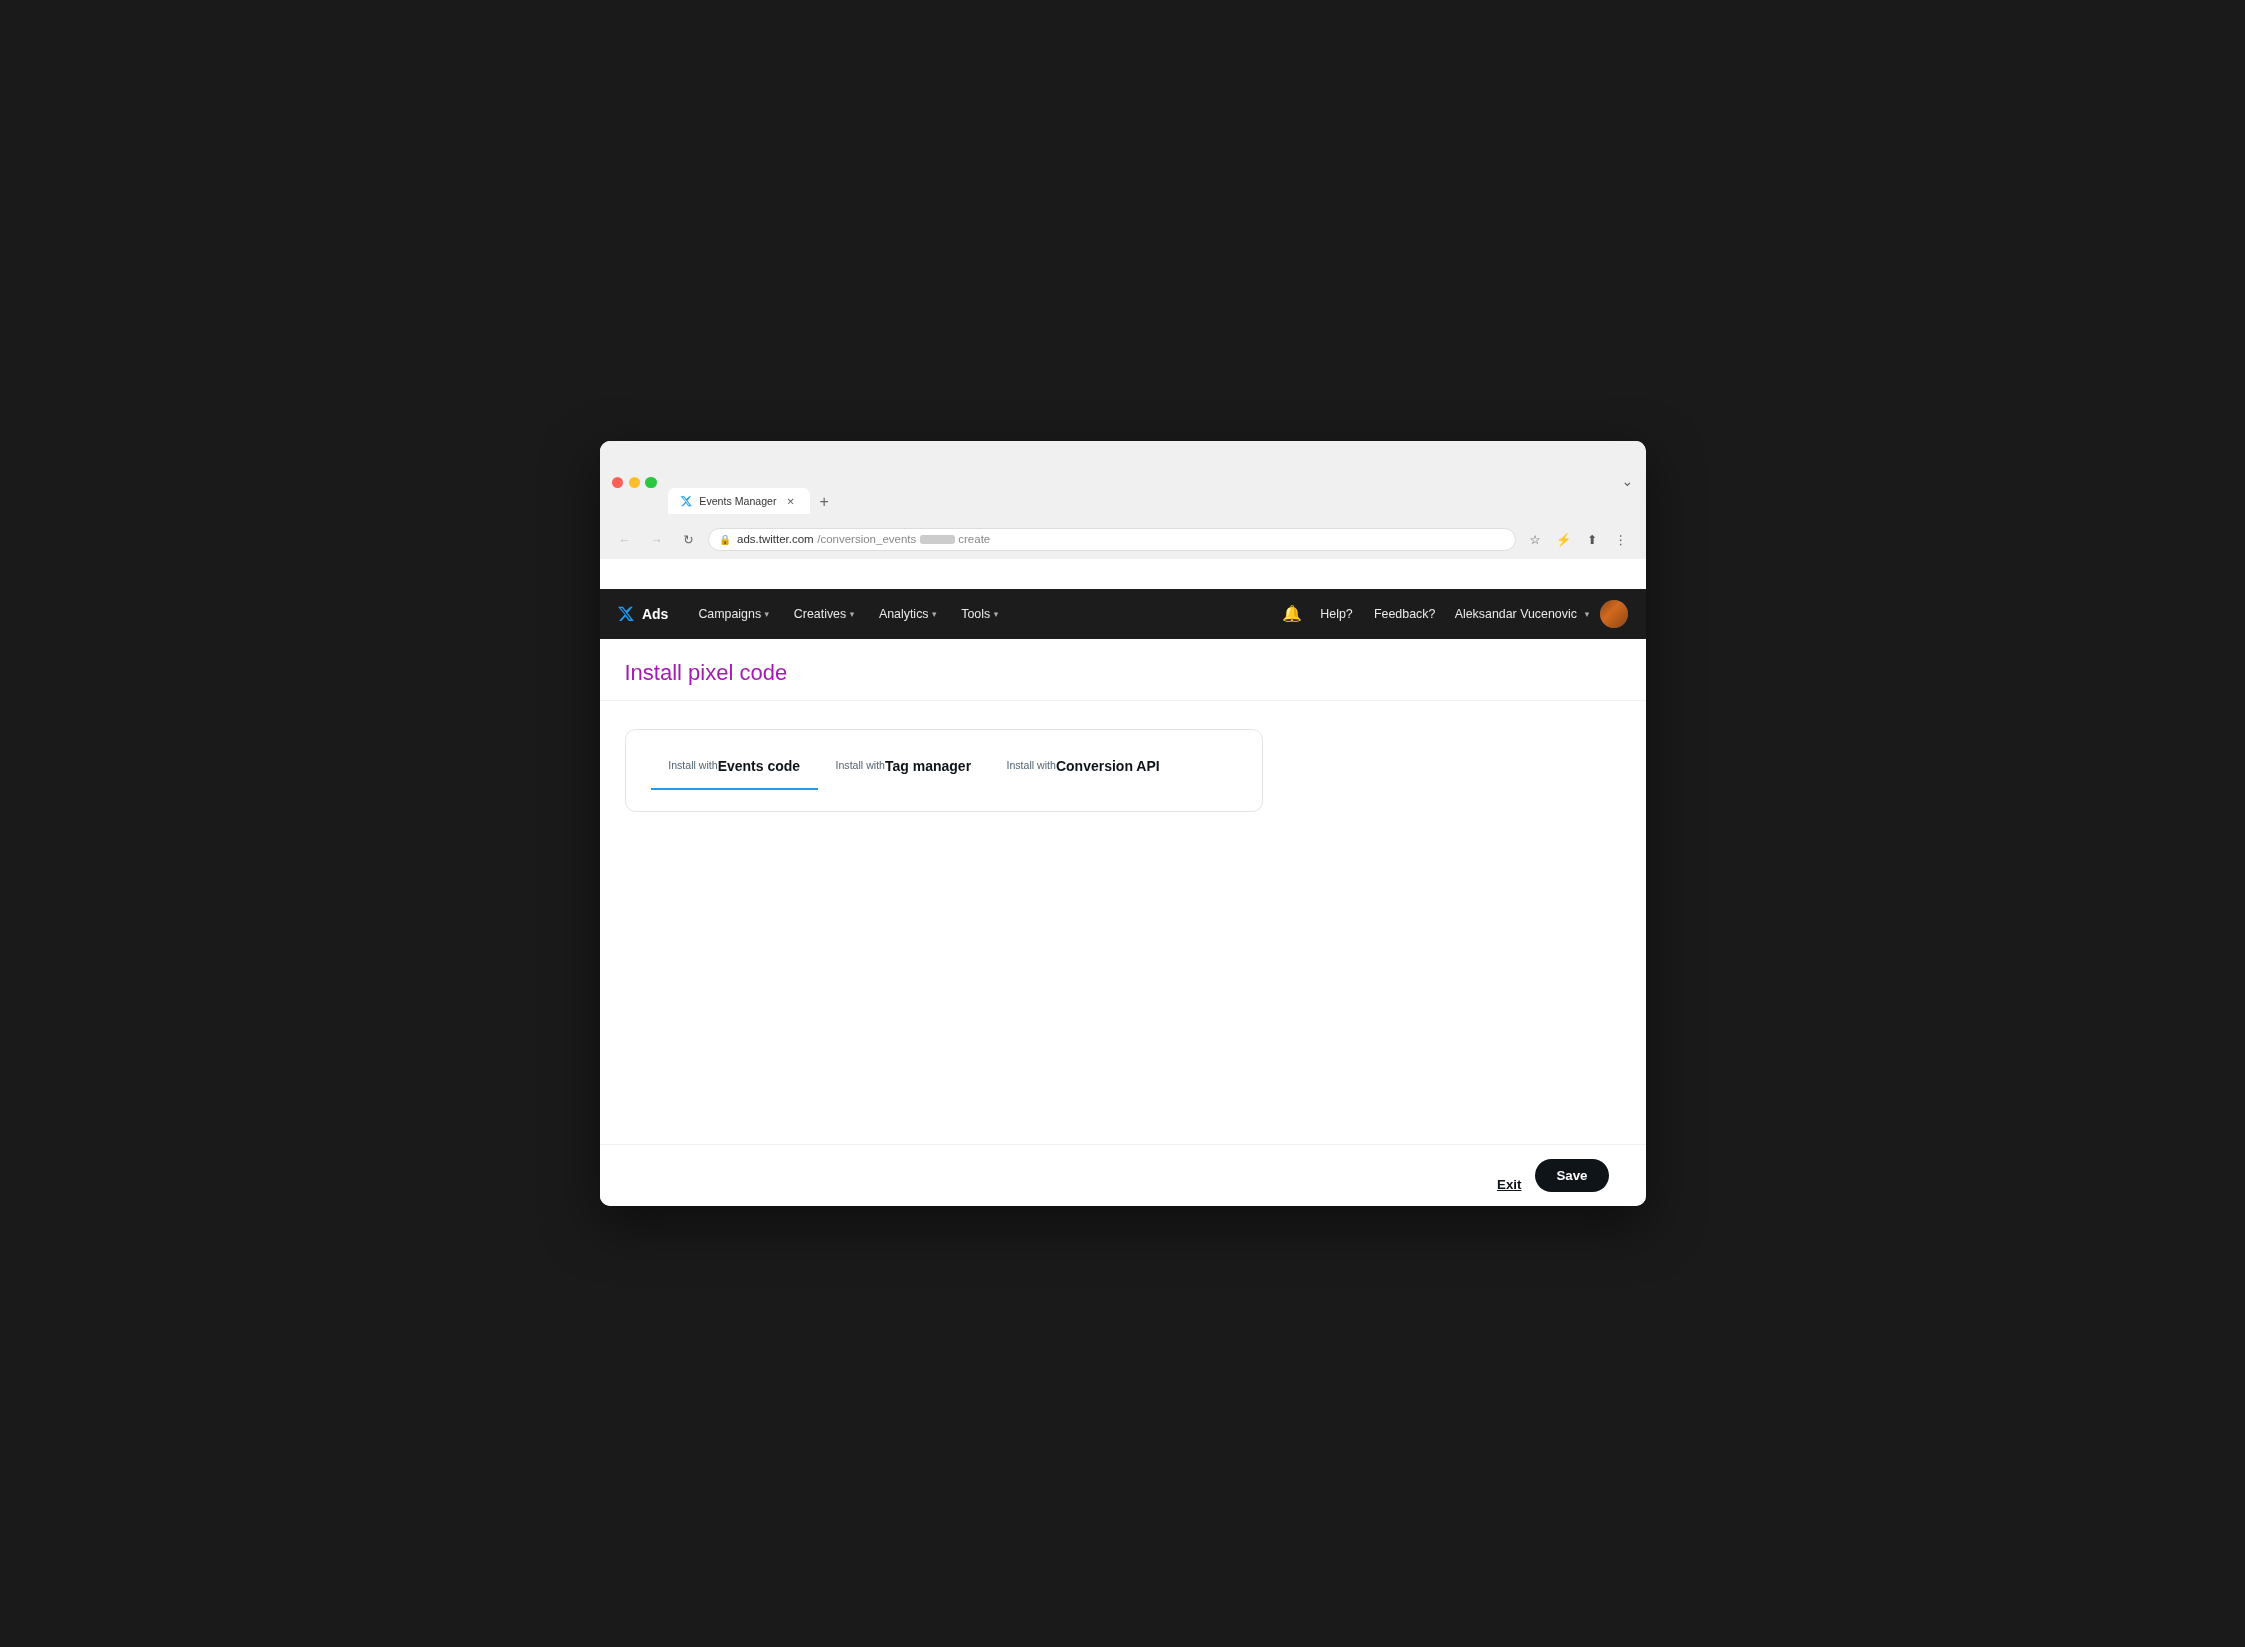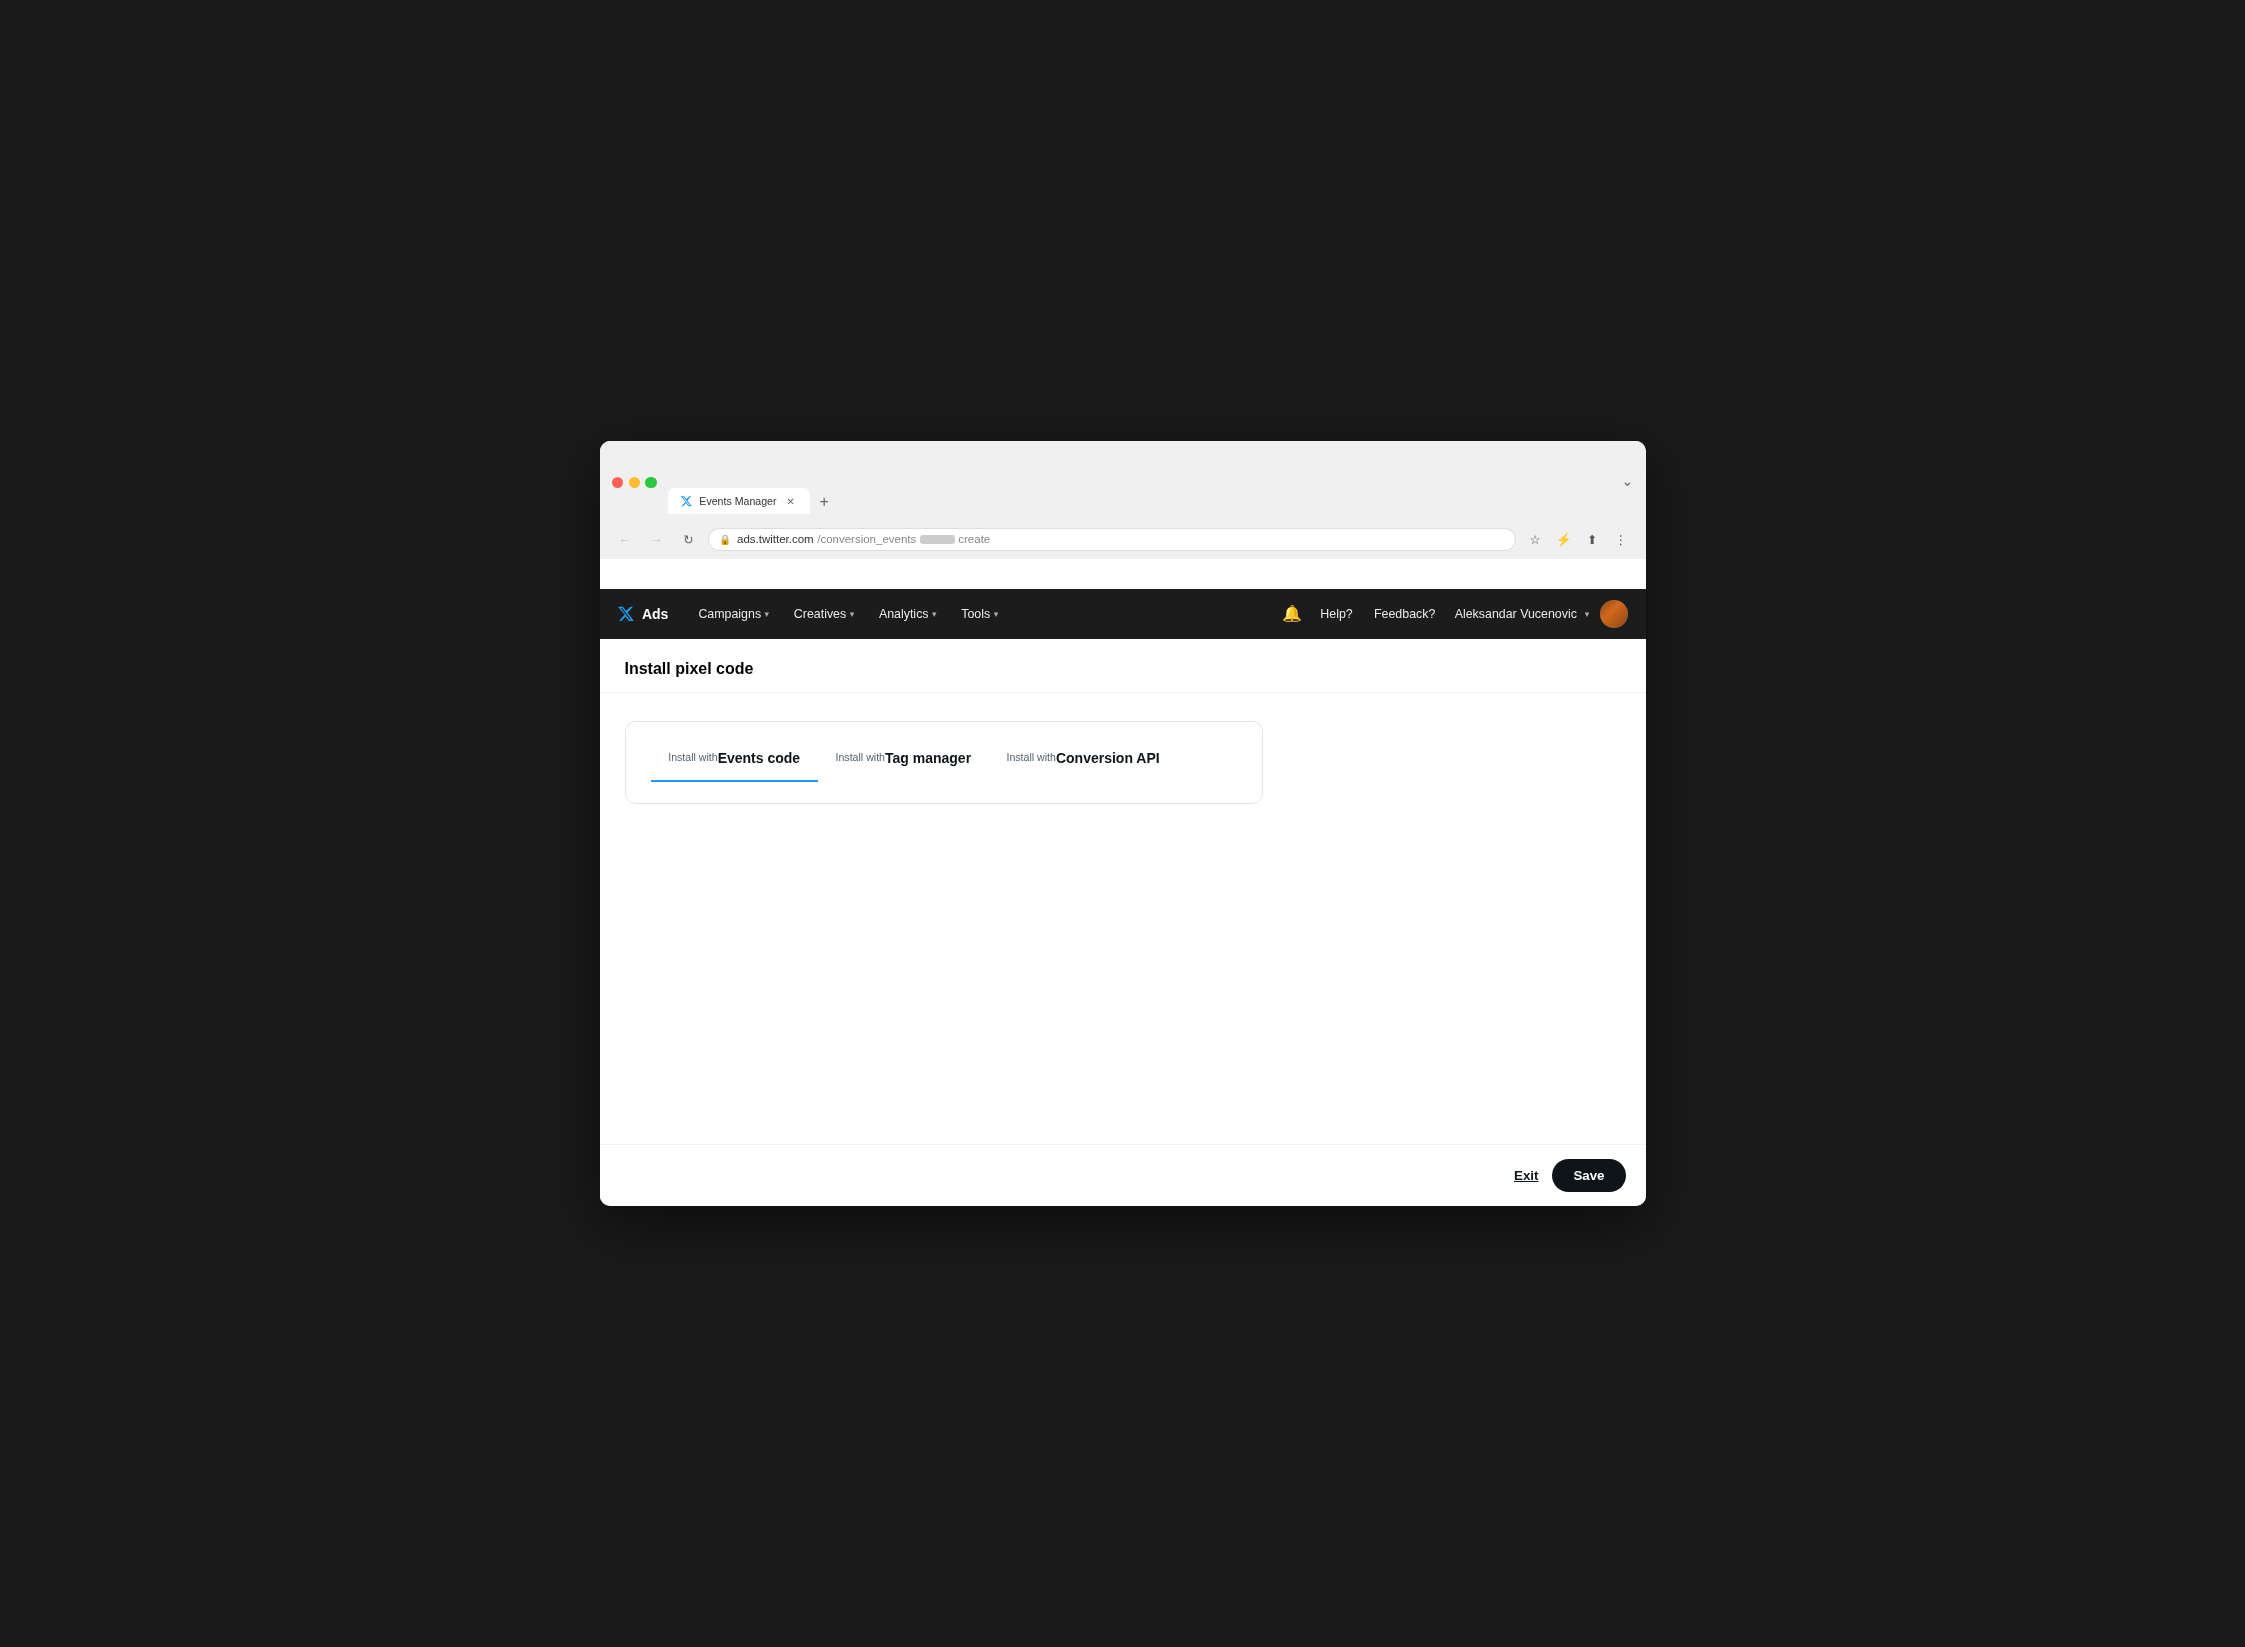--- a/index.html
+++ b/index.html
@@ -295,23 +295,23 @@
       display: flex;
       flex-direction: column;
     }
 
     .page-header {
       padding: 21px 25px 14px;
       border-bottom: 0.9px solid #eff3f4;
     }
 
     .page-title {
-      font-size: 16px;
-      font-weight: 700;
-      color: #000000;
+      font-size: 22px;
+      font-weight: 400;
+      color: #a21caf;
     }
 
     .page-body {
       flex: 1;
       padding: 28px 25px;
       display: flex;
       flex-direction: column;
     }
 
     .install-tabs-card {
@@ -350,24 +350,24 @@
 
     .install-tab-title {
       font-size: 14px;
       font-weight: 700;
       color: #0f1419;
     }
 
     
     .page-footer {
       display: flex;
-      align-items: center;
+      align-items: flex-end;
       justify-content: flex-end;
       gap: 14px;
-      padding: 14px 20px;
+      padding: 14px 37px;
       border-top: 0.9px solid #eff3f4;
     }
 
     .exit-btn {
       font-size: 13.3px;
       font-weight: 600;
       color: #0f1419;
       cursor: pointer;
       background: none;
       border: none;

